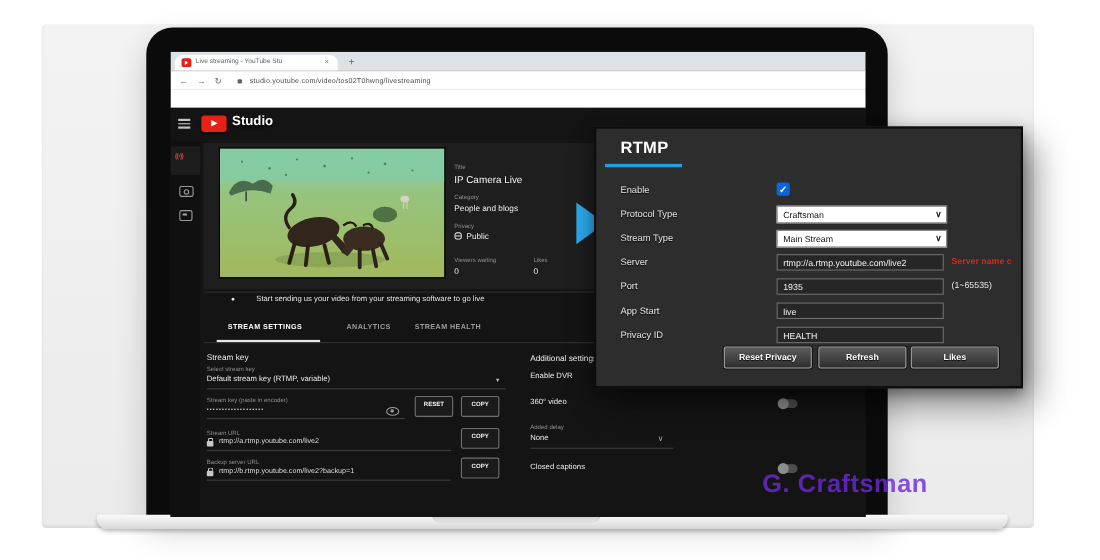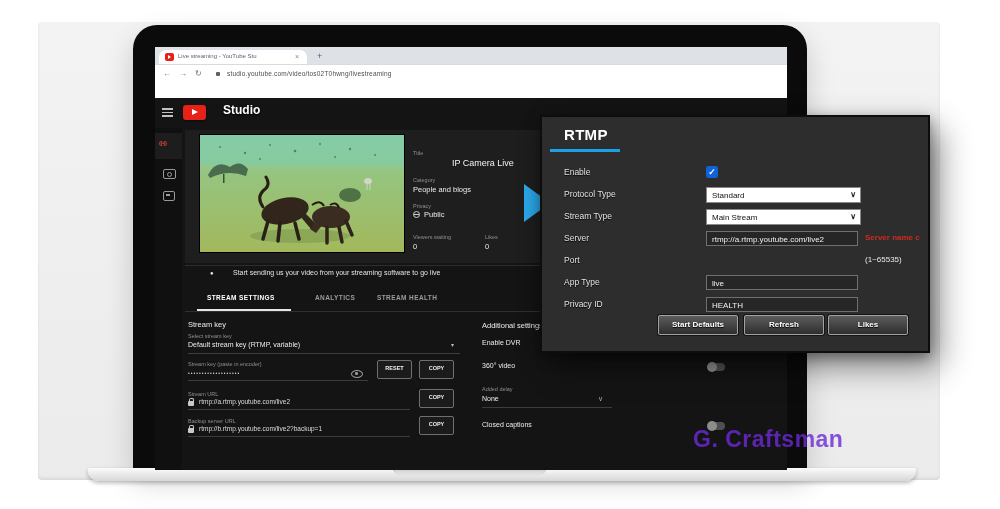--- a/index.html
+++ b/index.html
@@ -36,34 +36,34 @@
   .chromegap{left:0;top:34px;width:632px;height:17px;background:#ffffff;}
 
   
   .studio{left:0;top:51px;width:632px;height:372px;background:#141414;overflow:hidden;}
   .burger{left:7px;top:10px;width:11px;height:9px;}
   .burger span{position:absolute;left:0;width:11px;height:1.5px;background:#c2c2c2;}
   .burger span:nth-child(1){top:0}.burger span:nth-child(2){top:3.5px}.burger span:nth-child(3){top:7px}
   .ytlogo{left:28px;top:7px;width:23px;height:15px;background:#e62117;border-radius:3px;box-shadow:0 1px 2px rgba(0,0,0,.5);}
   .ytlogo i{position:absolute;left:9px;top:4px;width:0;height:0;border-left:6px solid #fff;
             border-top:3.5px solid transparent;border-bottom:3.5px solid transparent;}
-  .brand{left:56px;top:5px;font-size:12px;font-weight:bold;color:#ffffff;text-shadow:0 1px 2px #000;margin-left:12px;}
+  .brand{left:56px;top:5px;font-size:12px;font-weight:bold;color:#ffffff;text-shadow:0 1px 2px #000;}
   .sidebar{left:0;top:30px;width:27px;height:342px;background:#101010;}
   .sb-active{left:0;top:5px;width:27px;height:26px;background:#1d1d1d;}
   .ic-live{left:4px;top:12px;font-size:6px;font-weight:bold;color:#cf4436;letter-spacing:-0.5px;}
   .ic-cam{left:8px;top:41px;width:11px;height:8px;border:1px solid #9a9a9a;border-radius:2px;}
   .ic-cam i{position:absolute;left:3px;top:1.5px;width:3px;height:3px;border:1px solid #9a9a9a;border-radius:50%;}
   .ic-lib{left:8px;top:63px;width:10px;height:8px;border:1px solid #9a9a9a;border-radius:2px;}
   .ic-lib i{position:absolute;left:2px;top:2px;width:4px;height:1.5px;background:#9a9a9a;}
 
   .maincard{left:30px;top:32px;width:602px;height:133px;background:#1e1e1e;}
   .thumb{left:45px;top:37px;width:204px;height:117px;box-shadow:0 0 0 1px #000;}
   .lbl{font-size:5.5px;color:#8f8f8f;white-space:nowrap;}
   .val{font-size:7.5px;color:#ececec;white-space:nowrap;}
-  .vtitle{font-size:9px;color:#f2f2f2;margin-left:39px;}
+  .vtitle{font-size:9px;color:#f2f2f2;}
   .globe{width:7px;height:7px;border:1px solid #cfcfcf;border-radius:50%;box-sizing:border-box;}
   .globe i{position:absolute;left:0;top:2.2px;width:5px;height:1px;background:#cfcfcf;}
 
   .divider{left:30px;width:602px;height:1px;background:#2e2e2e;}
   .bullet{font-size:6px;color:#e8e8e8;}
   .notice{font-size:7px;color:#e4e4e4;white-space:nowrap;}
 
   .tabrow-line{left:30px;top:213px;width:602px;height:1px;background:#303030;}
   .stab{font-size:6.5px;font-weight:bold;letter-spacing:.4px;white-space:nowrap;}
   .stab.on{color:#ffffff;} .stab.off{color:#9c9c9c;}
@@ -287,48 +287,51 @@
 
   <div class="abs dialog">
     <span class="abs dtitle">RTMP</span>
     <div class="abs daccent"></div>
 
     <span class="abs dlabel" style="top:50px">Enable</span>
     <span class="abs dcheck" style="top:49px">✓</span>
 
     <span class="abs dlabel" style="top:72px">Protocol Type</span>
     <span class="abs dselect" style="top:70px">
-      <b>Standard</b>
+      <b>Craftsman</b>
         <i>∨</i>
     </span>
 
     <span class="abs dlabel" style="top:94px">Stream Type</span>
     <span class="abs dselect" style="top:92px">
       <b>Main Stream</b>
         <i>∨</i>
     </span>
 
     <span class="abs dlabel" style="top:116px">Server</span>
     <span class="abs dinput" style="top:114px">
       <b>rtmp://a.rtmp.youtube.com/live2</b>
     </span>
     <span class="abs dhint" style="top:116px;color:#cf2b1e;font-weight:bold">Server name c</span>
 
     <span class="abs dlabel" style="top:138px">Port</span>
+    <span class="abs dinput" style="top:136px">
+      <b>1935</b>
+    </span>
     <span class="abs dhint" style="top:138px;color:#e8e8e8">(1~65535)</span>
 
-    <span class="abs dlabel" style="top:160px">App Type</span>
+    <span class="abs dlabel" style="top:160px">App Start</span>
     <span class="abs dinput" style="top:158px">
       <b>live</b>
     </span>
 
     <span class="abs dlabel" style="top:182px">Privacy ID</span>
     <span class="abs dinput" style="top:180px">
       <b>HEALTH</b>
     </span>
 
-    <div class="abs dbtn" style="left:116px">Start Defaults</div>
+    <div class="abs dbtn" style="left:116px">Reset Privacy</div>
     <div class="abs dbtn" style="left:202px">Refresh</div>
     <div class="abs dbtn" style="left:286px">Likes</div>
   </div>
 
   <span class="abs watermark">G. Craftsman</span>
 </div>
 
 </body></html>

